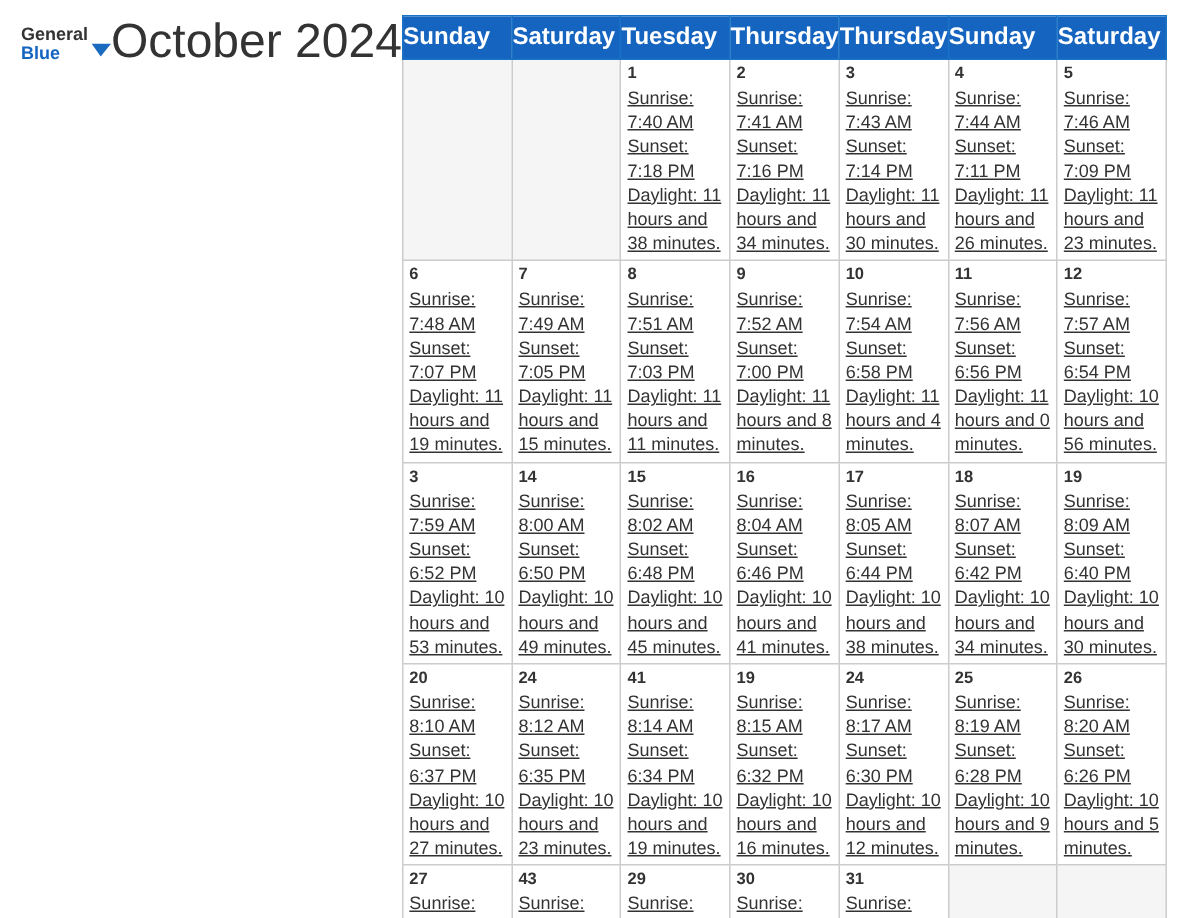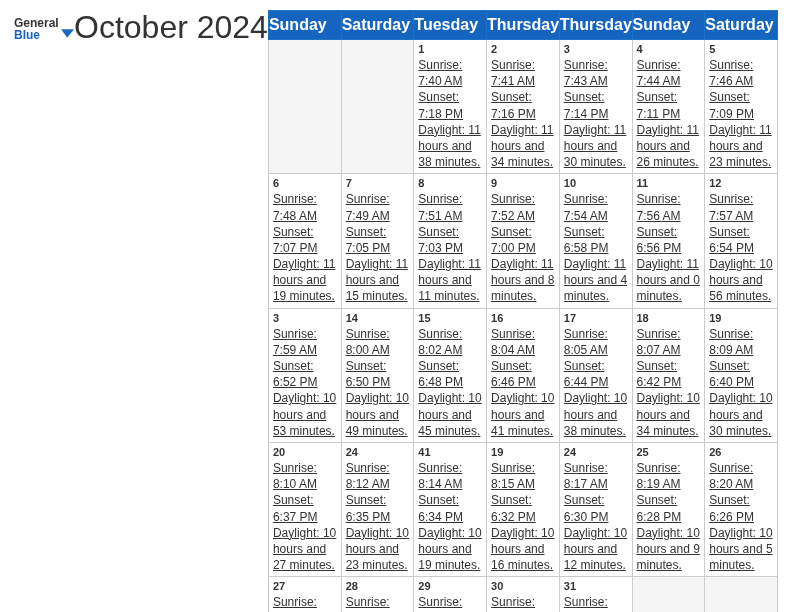--- a/index.html
+++ b/index.html
@@ -282,21 +282,21 @@
         </td>
         </tr>
         <tr>
           <td>
           <span class="day-num">27</span>
           <div class="day-info">
             Sunrise: 7:22 AM<br>Sunset: 5:24 PM<br>Daylight: 10 hours and 1 minute.
           </div>
         </td>
           <td>
-          <span class="day-num">28</span>
+          <span class="day-num">43</span>
           <div class="day-info">
             Sunrise: 7:24 AM<br>Sunset: 5:22 PM<br>Daylight: 9 hours and 58 minutes.
           </div>
         </td>
           <td>
           <span class="day-num">29</span>
           <div class="day-info">
             Sunrise: 7:25 AM<br>Sunset: 5:20 PM<br>Daylight: 9 hours and 54 minutes.
           </div>
         </td>

